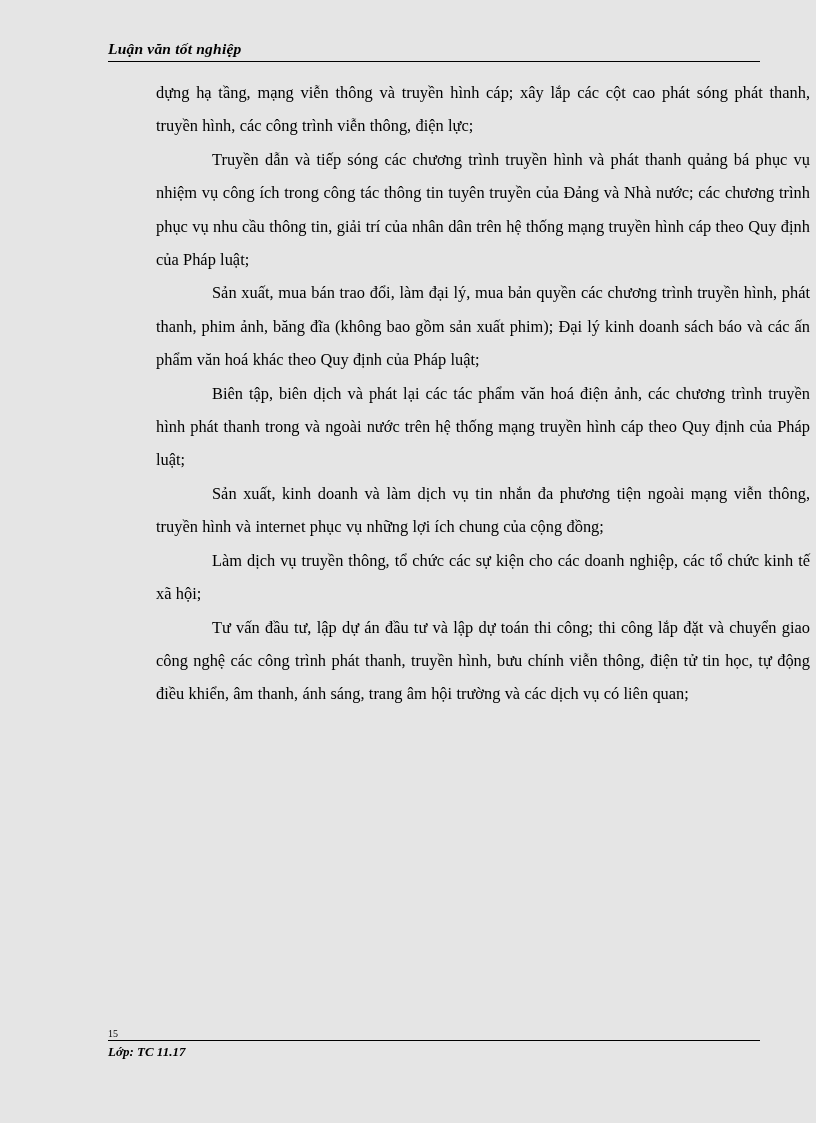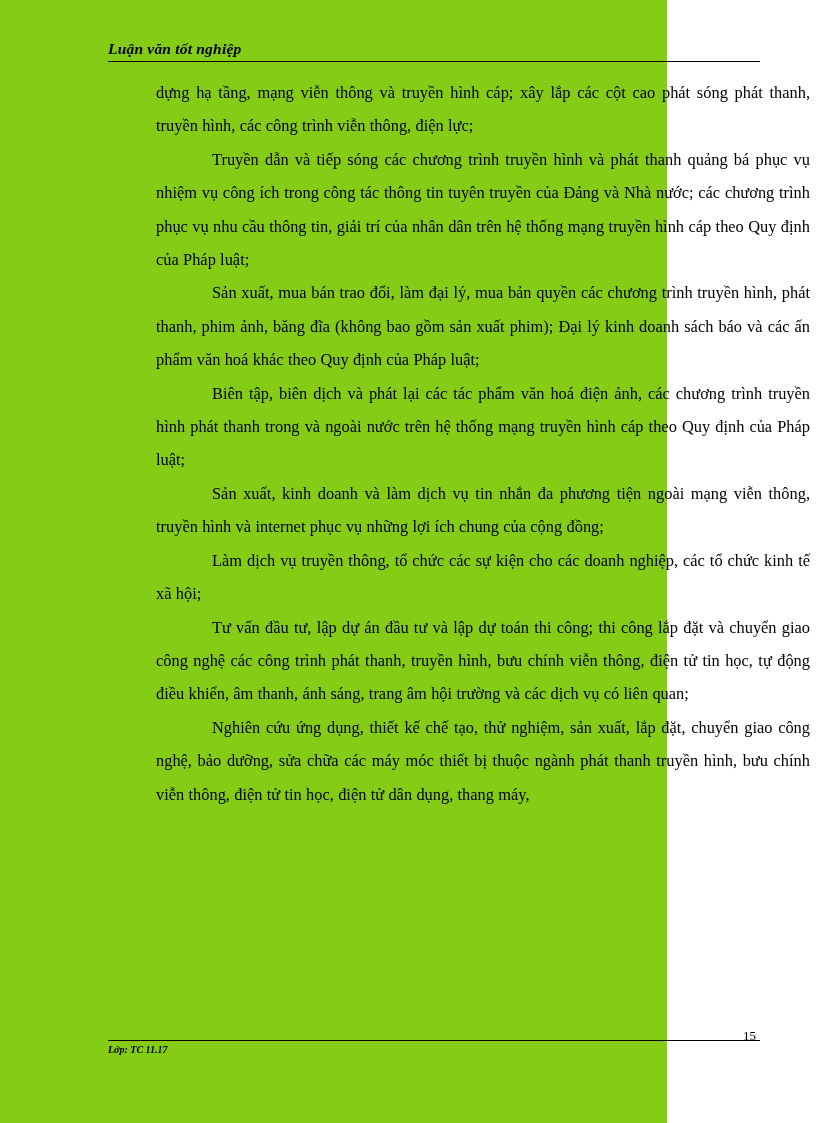--- a/index.html
+++ b/index.html
@@ -15,23 +15,23 @@
     width: 816px;
     height: 1123px;
     background: #ffffff;
     margin: 0 auto;
     overflow: hidden;
     box-sizing: border-box;
   }
   .sheet {
     position: absolute;
     left: 0; top: 0;
-    width: 667px;
+    width: 816px;
     height: 1123px;
-    background: #84cc16;
+    background: #e5e5e5;
   }
   
   .header {
     position: absolute;
     left: 108px;
     top: 40px;
     width: 652px;
   }
   .header-title {
     font-family: "Liberation Serif", serif;
@@ -84,31 +84,31 @@
     height: 26px;
     margin-top: 3px;
   }
   .footer-left {
     position: absolute;
     left: 0;
     top: 0;
     font-family: "Liberation Serif", serif;
     font-weight: bold;
     font-style: italic;
-    font-size: 10px;
+    font-size: 13px;
     color: #000;
     white-space: nowrap;
   }
   .footer-pageno {
     position: absolute;
     left: 0;
-    right: 4px;
+    right: 10px;
     top: -16px;
-    text-align: right;
-    font-size: 13px;
+    text-align: left;
+    font-size: 10px;
     color: #000;
   }
 </style>
 </head>
 <body>
 
 <div class="page">
   <div class="sheet">
 
     <div class="header">
@@ -117,21 +117,20 @@
     </div>
 
     <div class="body">
       <p class="para noindent">dựng hạ tầng, mạng viễn thông và truyền hình cáp; xây lắp các cột cao phát sóng phát thanh, truyền hình, các công trình viễn thông, điện lực;</p>
       <p class="para">Truyền dẫn và tiếp sóng các chương trình truyền hình và phát thanh quảng bá phục vụ nhiệm vụ công ích trong công tác thông tin tuyên truyền của Đảng và Nhà nước; các chương trình phục vụ nhu cầu thông tin, giải trí của nhân dân trên hệ thống mạng truyền hình cáp theo Quy định của Pháp luật;</p>
       <p class="para">Sản xuất, mua bán trao đổi, làm đại lý, mua bản quyền các chương trình truyền hình, phát thanh, phim ảnh, băng đĩa (không bao gồm sản xuất phim); Đại lý kinh doanh sách báo và các ấn phẩm văn hoá khác theo Quy định của Pháp luật;</p>
       <p class="para">Biên tập, biên dịch và phát lại các tác phẩm văn hoá điện ảnh, các chương trình truyền hình phát thanh trong và ngoài nước trên hệ thống mạng truyền hình cáp theo Quy định của Pháp luật;</p>
       <p class="para">Sản xuất, kinh doanh và làm dịch vụ tin nhắn đa phương tiện ngoài mạng viễn thông, truyền hình và internet phục vụ những lợi ích chung của cộng đồng;</p>
       <p class="para">Làm dịch vụ truyền thông, tổ chức các sự kiện cho các doanh nghiệp, các tổ chức kinh tế xã hội;</p>
       <p class="para">Tư vấn đầu tư, lập dự án đầu tư và lập dự toán thi công; thi công lắp đặt và chuyển giao công nghệ các công trình phát thanh, truyền hình, bưu chính viễn thông, điện tử tin học, tự động điều khiển, âm thanh, ánh sáng, trang âm hội trường và các dịch vụ có liên quan;</p>
-      <p class="para">Nghiên cứu ứng dụng, thiết kế chế tạo, thử nghiệm, sản xuất, lắp đặt, chuyển giao công nghệ, bảo dưỡng, sửa chữa các máy móc thiết bị thuộc ngành phát thanh truyền hình, bưu chính viễn thông, điện tử tin học, điện tử dân dụng, thang máy,</p>
     </div>
 
     <div class="footer">
       <div class="footer-rule"></div>
       <div class="footer-row">
         <div class="footer-pageno">15</div>
         <div class="footer-left">Lớp: TC 11.17</div>
       </div>
     </div>
 

